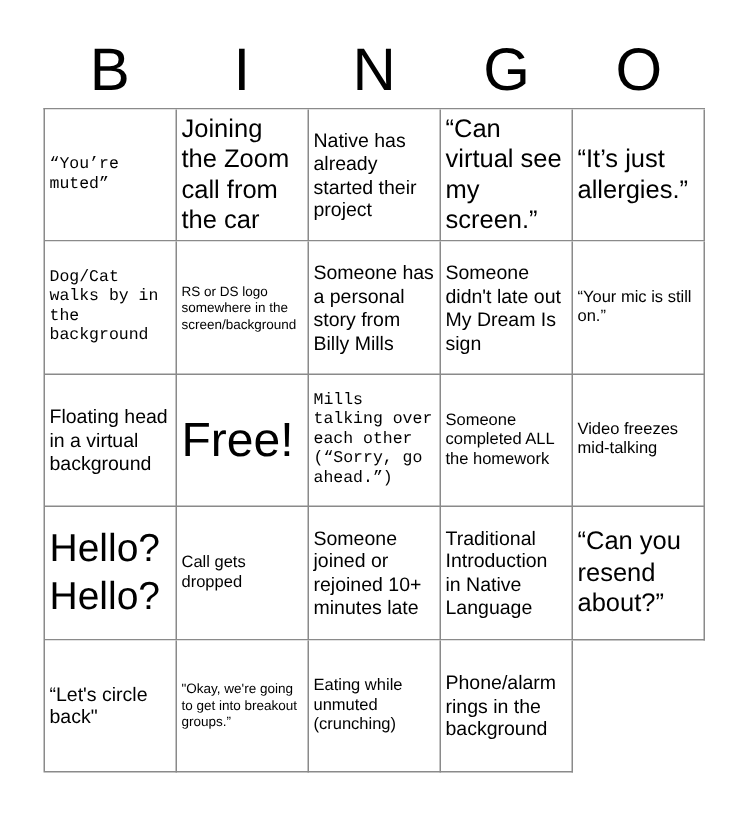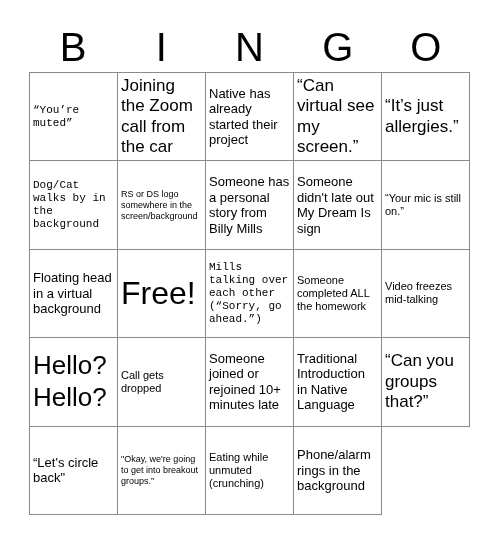--- a/index.html
+++ b/index.html
@@ -155,21 +155,21 @@
       <div class="cell sz-l">
         <span class="cell-text">Call gets dropped</span>
       </div>
       <div class="cell sz-m">
         <span class="cell-text">Someone joined or rejoined 10+ minutes late</span>
       </div>
       <div class="cell sz-m">
         <span class="cell-text">Traditional Introduction in Native Language</span>
       </div>
       <div class="cell sz-xl">
-        <span class="cell-text">“Can you groups that?”</span>
+        <span class="cell-text">“Can you resend about?”</span>
       </div>
       <div class="cell sz-m">
         <span class="cell-text">“Let's circle back"</span>
       </div>
       <div class="cell sz-xs">
         <span class="cell-text">"Okay, we're going to get into breakout groups.”</span>
       </div>
       <div class="cell sz-l">
         <span class="cell-text">Eating while unmuted (crunching)</span>
       </div>

